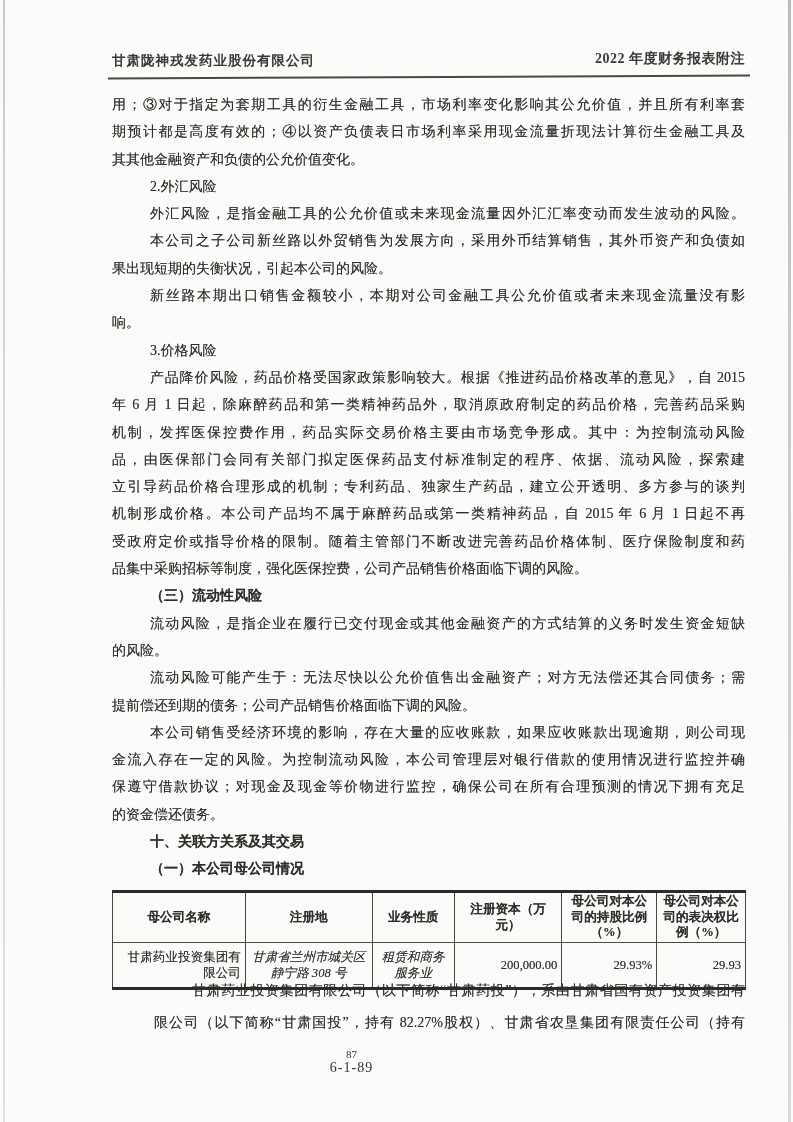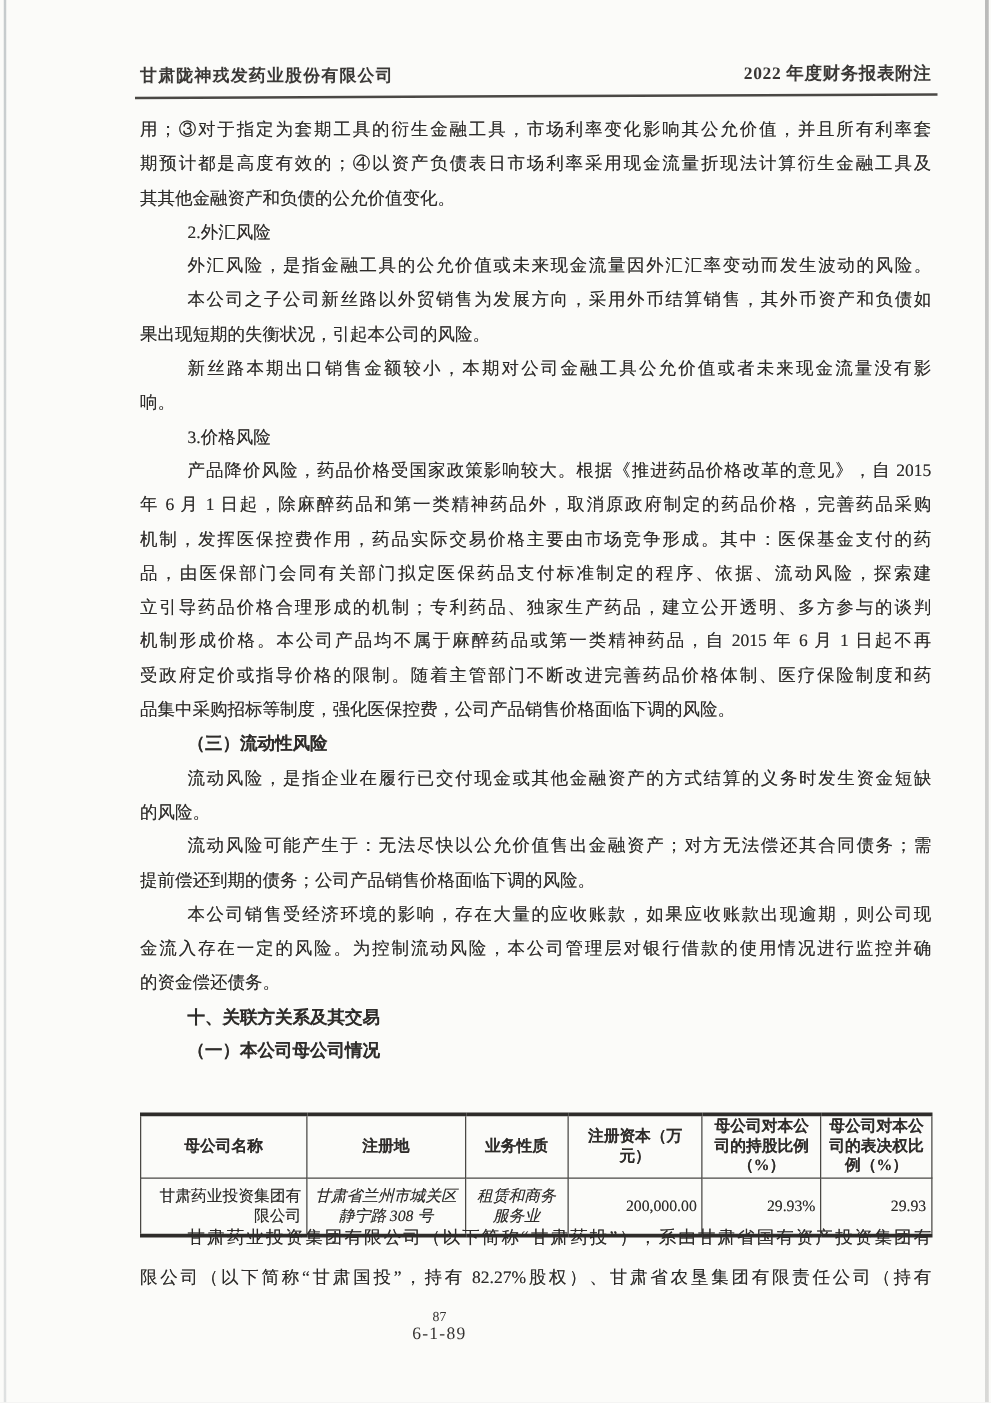--- a/index.html
+++ b/index.html
@@ -71,21 +71,21 @@
     border-bottom:3px solid #2e2c2a; height:42px; vertical-align:middle;
     line-height:1.3;
   }
   #parent-table td.c0 { text-align:right; }
   #parent-table td.c1, #parent-table td.c2 { text-align:center;font-style:italic; }
   #parent-table td.c3, #parent-table td.c4, #parent-table td.c5 { text-align:right; }
   
   #after-lines {
     position:absolute; left:112px; top:975px; width:633px;
   }
-  #after-lines .ln { height:31.5px; line-height:31.5px; }
+  #after-lines .ln { height:31.5px; line-height:31.5px;margin-left:42px; }
   
   .foot {
     position:absolute; left:0; top:1048px; width:793px;
     text-align:center; transform:translateX(-45px);
     font-family:"Liberation Serif","DejaVu Serif",serif; color:#343230;
   }
   .foot .num  { font-size:11px; line-height:12px; display:block; }
   .foot .code { font-size:14px; line-height:16px; display:block; letter-spacing:1px; }
 </style>
 </head>
@@ -106,33 +106,34 @@
       <div class="ln">其其他金融资产和负债的公允价值变化。</div>
       <div class="ln ind">2.外汇风险</div>
       <div class="ln j ind">外汇风险，是指金融工具的公允价值或未来现金流量因外汇汇率变动而发生波动的风险。</div>
       <div class="ln j ind">本公司之子公司新丝路以外贸销售为发展方向，采用外币结算销售，其外币资产和负债如</div>
       <div class="ln">果出现短期的失衡状况，引起本公司的风险。</div>
       <div class="ln j ind">新丝路本期出口销售金额较小，本期对公司金融工具公允价值或者未来现金流量没有影</div>
       <div class="ln">响。</div>
       <div class="ln ind">3.价格风险</div>
       <div class="ln j ind">产品降价风险，药品价格受国家政策影响较大。根据《推进药品价格改革的意见》，自 2015</div>
       <div class="ln j">年 6 月 1 日起，除麻醉药品和第一类精神药品外，取消原政府制定的药品价格，完善药品采购</div>
-      <div class="ln j">机制，发挥医保控费作用，药品实际交易价格主要由市场竞争形成。其中：医保基金支付的药</div>
+      <div class="ln j">机制，发挥医保控费作用，药品实际交易价格主要由市场竞争形成。其中：为控制流动风险</div>
       <div class="ln j">品，由医保部门会同有关部门拟定医保药品支付标准制定的程序、依据、流动风险，探索建</div>
       <div class="ln j">立引导药品价格合理形成的机制；专利药品、独家生产药品，建立公开透明、多方参与的谈判</div>
       <div class="ln j">机制形成价格。本公司产品均不属于麻醉药品或第一类精神药品，自 2015 年 6 月 1 日起不再</div>
       <div class="ln j">受政府定价或指导价格的限制。随着主管部门不断改进完善药品价格体制、医疗保险制度和药</div>
       <div class="ln">品集中采购招标等制度，强化医保控费，公司产品销售价格面临下调的风险。</div>
       <div class="ln ind b">（三）流动性风险</div>
       <div class="ln j ind">流动风险，是指企业在履行已交付现金或其他金融资产的方式结算的义务时发生资金短缺</div>
       <div class="ln">的风险。</div>
       <div class="ln j ind">流动风险可能产生于：无法尽快以公允价值售出金融资产；对方无法偿还其合同债务；需</div>
       <div class="ln">提前偿还到期的债务；公司产品销售价格面临下调的风险。</div>
       <div class="ln j ind">本公司销售受经济环境的影响，存在大量的应收账款，如果应收账款出现逾期，则公司现</div>
       <div class="ln j">金流入存在一定的风险。为控制流动风险，本公司管理层对银行借款的使用情况进行监控并确</div>
+      <div class="ln j">保遵守借款协议；对现金及现金等价物进行监控，确保公司在所有合理预测的情况下拥有充足</div>
       <div class="ln">的资金偿还债务。</div>
       <div class="ln ind b">十、关联方关系及其交易</div>
       <div class="ln ind b">（一）本公司母公司情况</div>
     </div>
 
   <table id="parent-table">
     <colgroup>
         <col style="width: 21%;">
         <col style="width: 20%;">
         <col style="width: 13%;">

